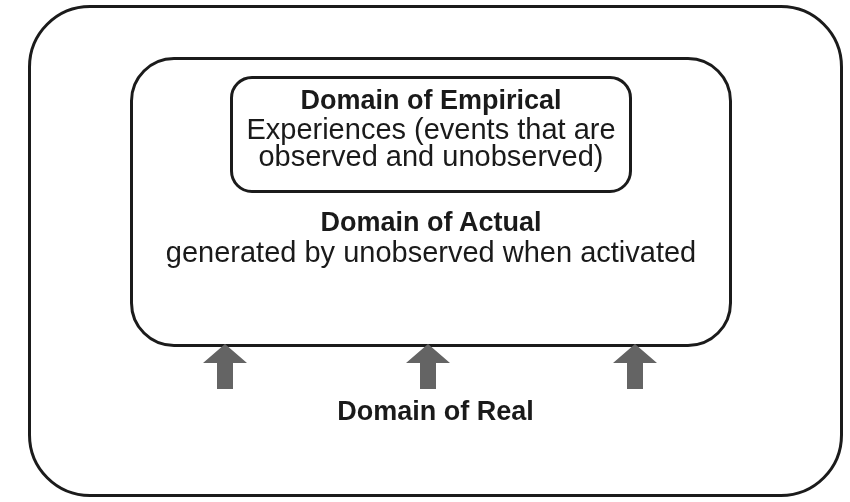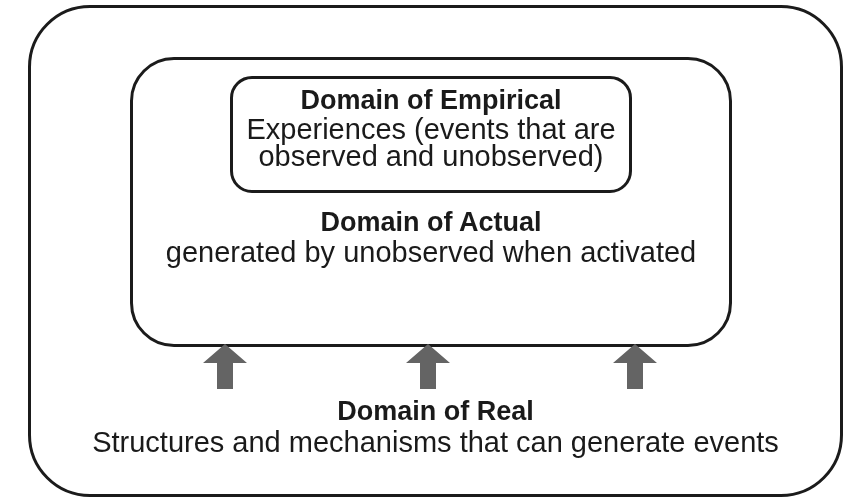--- a/index.html
+++ b/index.html
@@ -110,18 +110,17 @@
     </svg>
     <svg class="arrow arrow-2" viewBox="0 0 46 45">
       <polygon points="23,0 45,19 31,19 31,45 15,45 15,19 1,19" fill="#646464"></polygon>
     </svg>
     <svg class="arrow arrow-3" viewBox="0 0 46 45">
       <polygon points="23,0 45,19 31,19 31,45 15,45 15,19 1,19" fill="#646464"></polygon>
     </svg>
 
     <div class="real-text-block">
       <div class="domain-title">Domain of Real</div>
-      <div class="domain-desc real-desc">Structures and mechanisms that can generate events</div>
     </div>
 
   </div>
 
 </div>
 
 </body></html>

